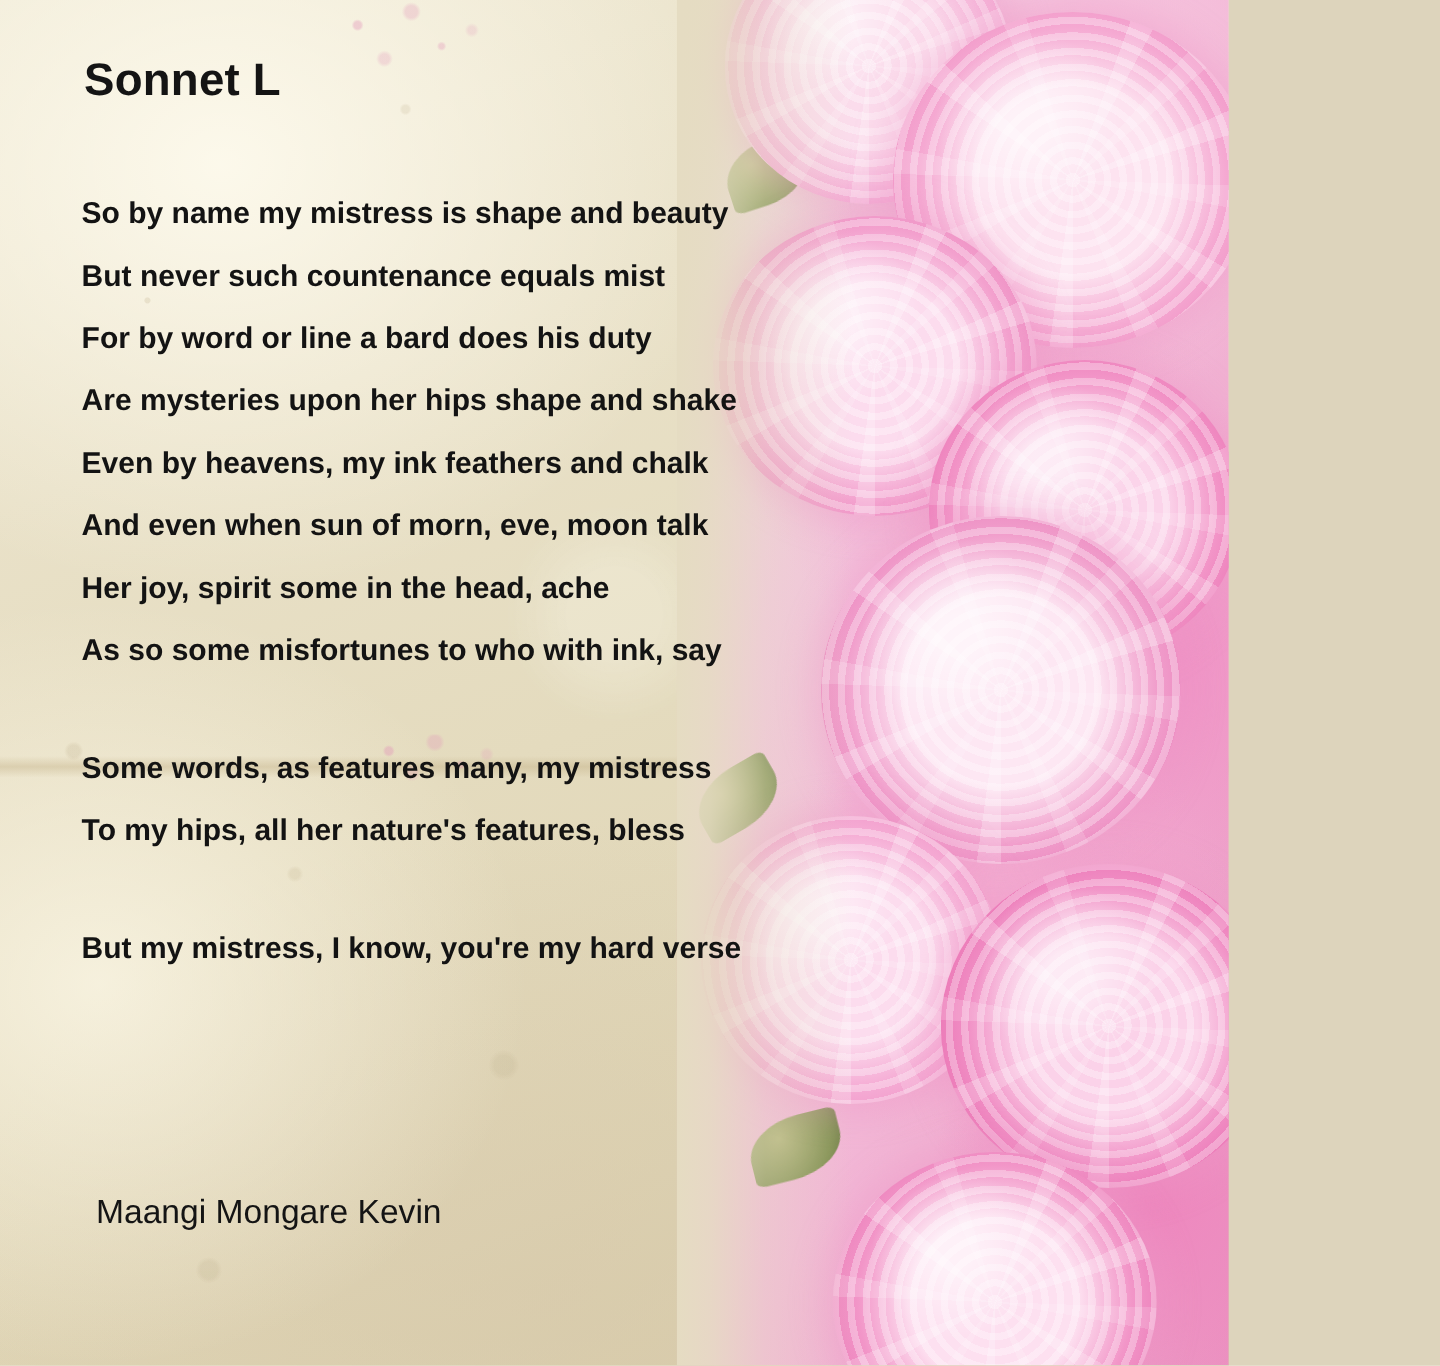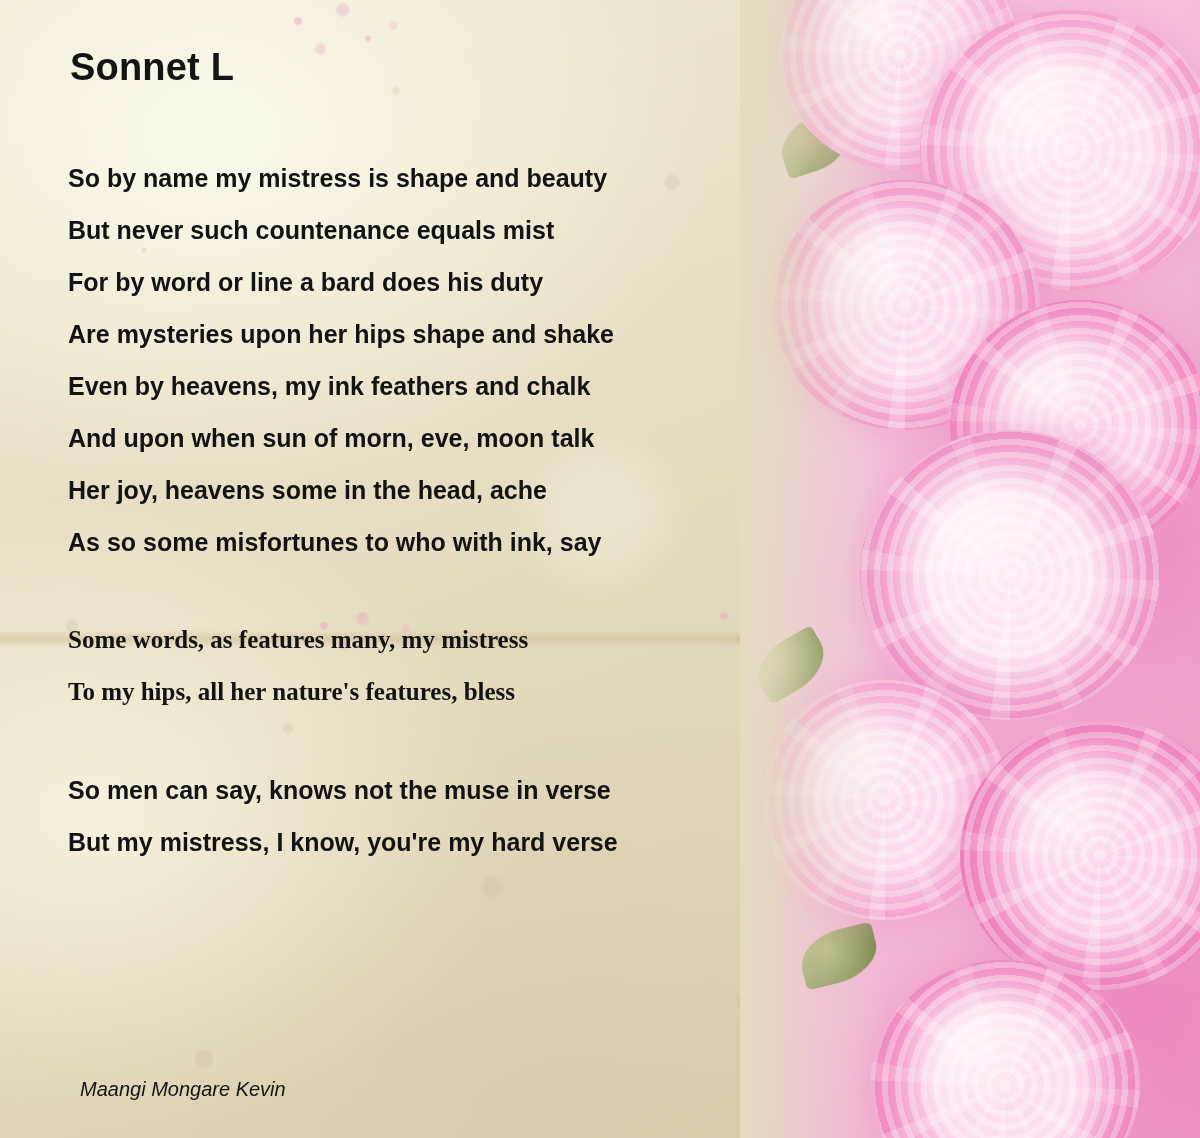--- a/index.html
+++ b/index.html
@@ -9,21 +9,21 @@
   body {
     width: 1200px;
     height: 1138px;
     font-family: "Liberation Sans", sans-serif;
     background: #ddd4bc;
     overflow: hidden;
   }
 
   .poem-card {
     position: relative;
-    width: 1200px;
+    width: 1024px;
     height: 1138px;
     overflow: hidden;
     background:
       radial-gradient(ellipse 60% 45% at 18% 12%, rgba(255,252,240,0.85), rgba(255,252,240,0) 70%),
       radial-gradient(ellipse 50% 40% at 8% 72%, rgba(252,248,232,0.75), rgba(252,248,232,0) 70%),
       radial-gradient(ellipse 70% 50% at 45% 95%, rgba(214,200,170,0.55), rgba(214,200,170,0) 70%),
       linear-gradient(160deg, #efe9d4 0%, #e9e1c8 28%, #e4dbbe 52%, #ded3b3 78%, #d6c9a6 100%);
   }
 
   
@@ -157,23 +157,22 @@
   .line {
     font-size: 25px;
     font-weight: bold;
     color: #131313;
     line-height: 52px;
     white-space: pre;
   }
   .author {
     position: absolute;
     left: 80px;
-    top: 1078px;
-    font-size: 20px;
-    font-style: italic;
+    top: 994px;
+    font-size: 28px;
     color: #141414;
   }
 </style>
 </head>
 <body>
 
 <div class="poem-card">
 
   <div class="grain"></div>
   <div class="seam"></div>
@@ -219,28 +218,27 @@
 
   <div class="title">Sonnet L</div>
 
   <div class="poem">
     <div class="stanza">
       <div class="line">So by name my mistress is shape and beauty</div>
       <div class="line">But never such countenance equals mist</div>
       <div class="line">For by word or line a bard does his duty</div>
       <div class="line">Are mysteries upon her hips shape and shake</div>
       <div class="line">Even by heavens, my ink feathers and chalk</div>
-      <div class="line">And upon when sun of morn, eve, moon talk</div>
-      <div class="line">Her joy, heavens some in the head, ache</div>
+      <div class="line">And even when sun of morn, eve, moon talk</div>
+      <div class="line">Her joy, spirit some in the head, ache</div>
       <div class="line">As so some misfortunes to who with ink, say</div>
     </div>
-    <div class="stanza" style="margin-top:46px;font-family:Liberation Serif, serif;">
+    <div class="stanza" style="margin-top:46px;">
       <div class="line">Some words, as features many, my mistress</div>
       <div class="line">To my hips, all her nature's features, bless</div>
     </div>
     <div class="stanza" style="margin-top:46px;">
-      <div class="line">So men can say, knows not the muse in verse</div>
       <div class="line">But my mistress, I know, you're my hard verse</div>
     </div>
   </div>
 
   <div class="author">Maangi Mongare Kevin</div>
 </div>
 
 </body></html>

